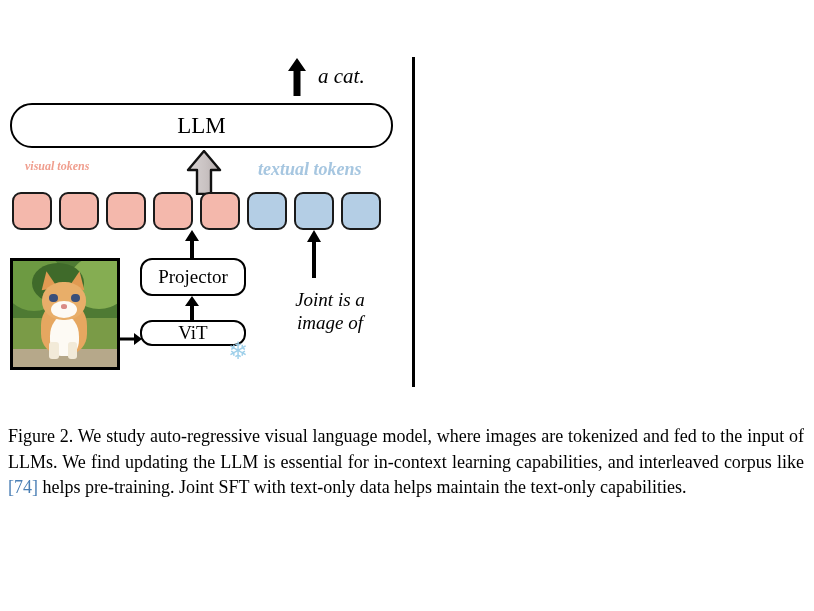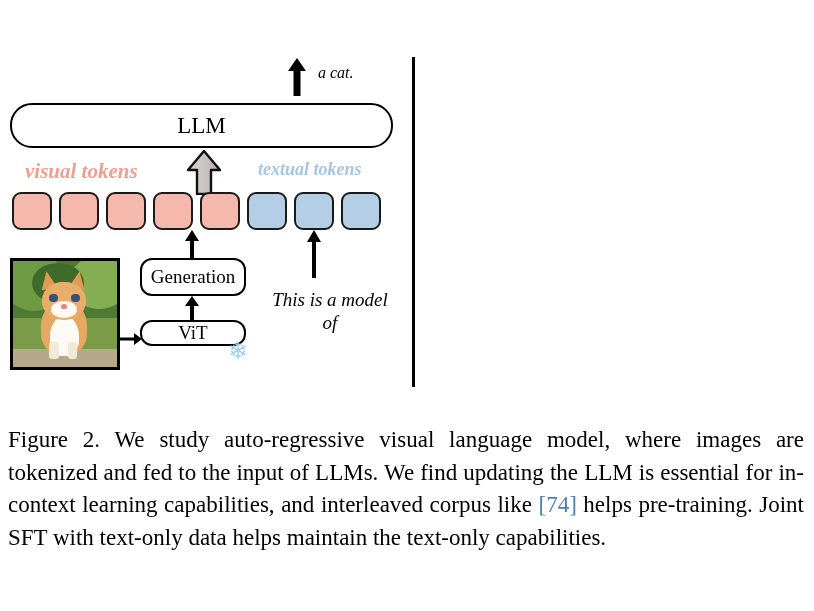--- a/index.html
+++ b/index.html
@@ -24,34 +24,34 @@
   
   #left-panel { left: 0; top: 0; width: 413px; height: 400px; }
 
   #generation-label {
     left: 172px; top: 64px;
     font-size: 21px; letter-spacing: .1px;
   }
   #generation-arrow { left: 288px; top: 58px; width: 18px; height: 38px; }
   #generation-output {
     left: 318px; top: 64px;
-    font-size: 16px; font-style: italic;
+    font-size: 21px; font-style: italic;
   }
 
   #llm-box {
     left: 10px; top: 103px; width: 383px; height: 45px;
     font-size: 23px;
     border-radius: 22px;
   }
 
   #tokens-uparrow { left: 186px; top: 150px; width: 36px; height: 45px; }
 
   #visual-tokens-label {
     left: 25px; top: 159px;
-    font-size: 21px; font-style: italic; font-weight: 600;
+    font-size: 12px; font-style: italic; font-weight: 600;
     color: #F09E8E;
   }
   #textual-tokens-label {
     left: 258px; top: 159px;
     font-size: 18px; font-style: italic; font-weight: 600;
     color: #A6C6E0;
     font-family: Liberation Serif, serif;
   }
 
   #token-row { left: 12px; top: 192px; display: flex; gap: 7px; }
@@ -123,21 +123,21 @@
 
   
   #divider { left: 412px; top: 57px; width: 3px; height: 330px; background: #000; }
 
   
   #right-panel { left: 413px; top: 0; width: 401px; height: 400px; }
 
   
   #caption {
     left: 8px; top: 424px; width: 796px;
-    font-size: 23px; line-height: 1.42;
+    font-size: 18px; line-height: 1.42;
     color: #000; text-align: justify;
   }
   #caption .cite { color: #4a7fb5; }
 </style>
 </head>
 <body>
 
 <div id="root">
 
   <div class="abs" id="left-panel">
@@ -201,31 +201,31 @@
     </svg>
 
     <div class="abs rbox" id="vit-box">ViT</div>
 
     <div class="abs" id="vit-snowflake" style="color:#9fd0ea;">❄</div>
 
     <svg class="abs" id="arrow-vit-to-proj" viewBox="0 0 16 26">
       <path d="M8 0 L15 10 L10 10 L10 26 L6 26 L6 10 L1 10 Z" fill="#000"></path>
     </svg>
 
-    <div class="abs rbox" id="projector-box">Generation</div>
+    <div class="abs rbox" id="projector-box">Projector</div>
 
     <svg class="abs" id="arrow-proj-to-tok" viewBox="0 0 16 30">
       <path d="M8 0 L15 11 L10 11 L10 30 L6 30 L6 11 L1 11 Z" fill="#000"></path>
     </svg>
 
     <svg class="abs" id="arrow-text-to-tok" viewBox="0 0 16 48">
       <path d="M8 0 L15 12 L10 12 L10 48 L6 48 L6 12 L1 12 Z" fill="#000"></path>
     </svg>
 
-    <div class="abs" id="prompt-text">This is a model of</div>
+    <div class="abs" id="prompt-text">Joint is a image of</div>
   </div>
 
   <div class="abs" id="divider"></div>
 
   <div class="abs" id="right-panel">
 
     
     
 
     

